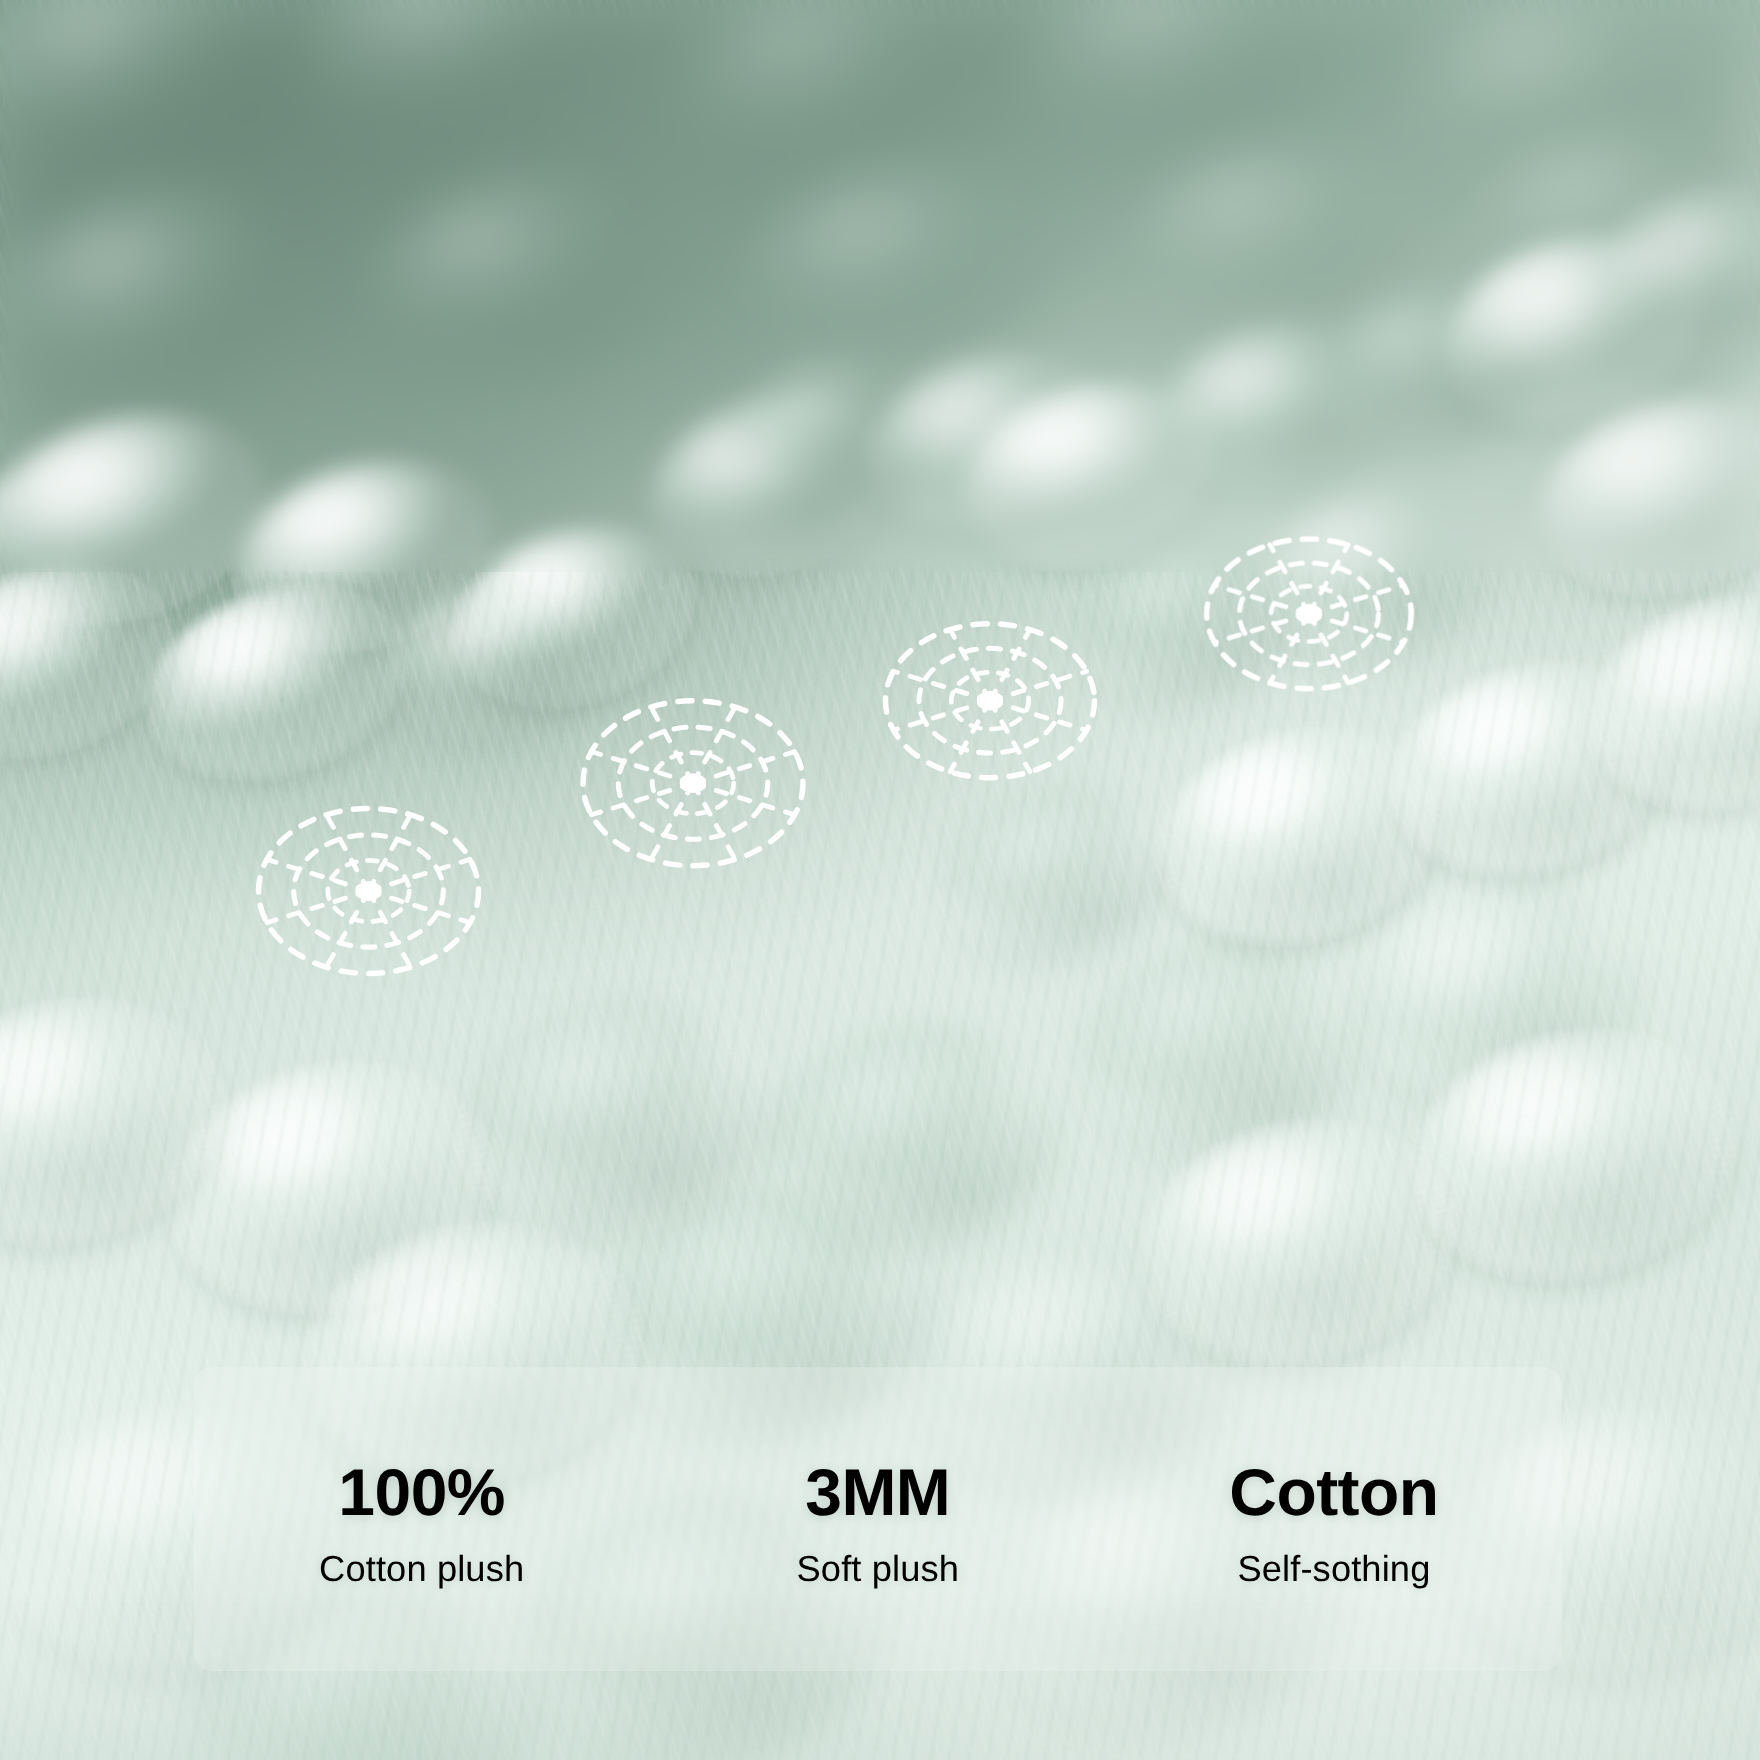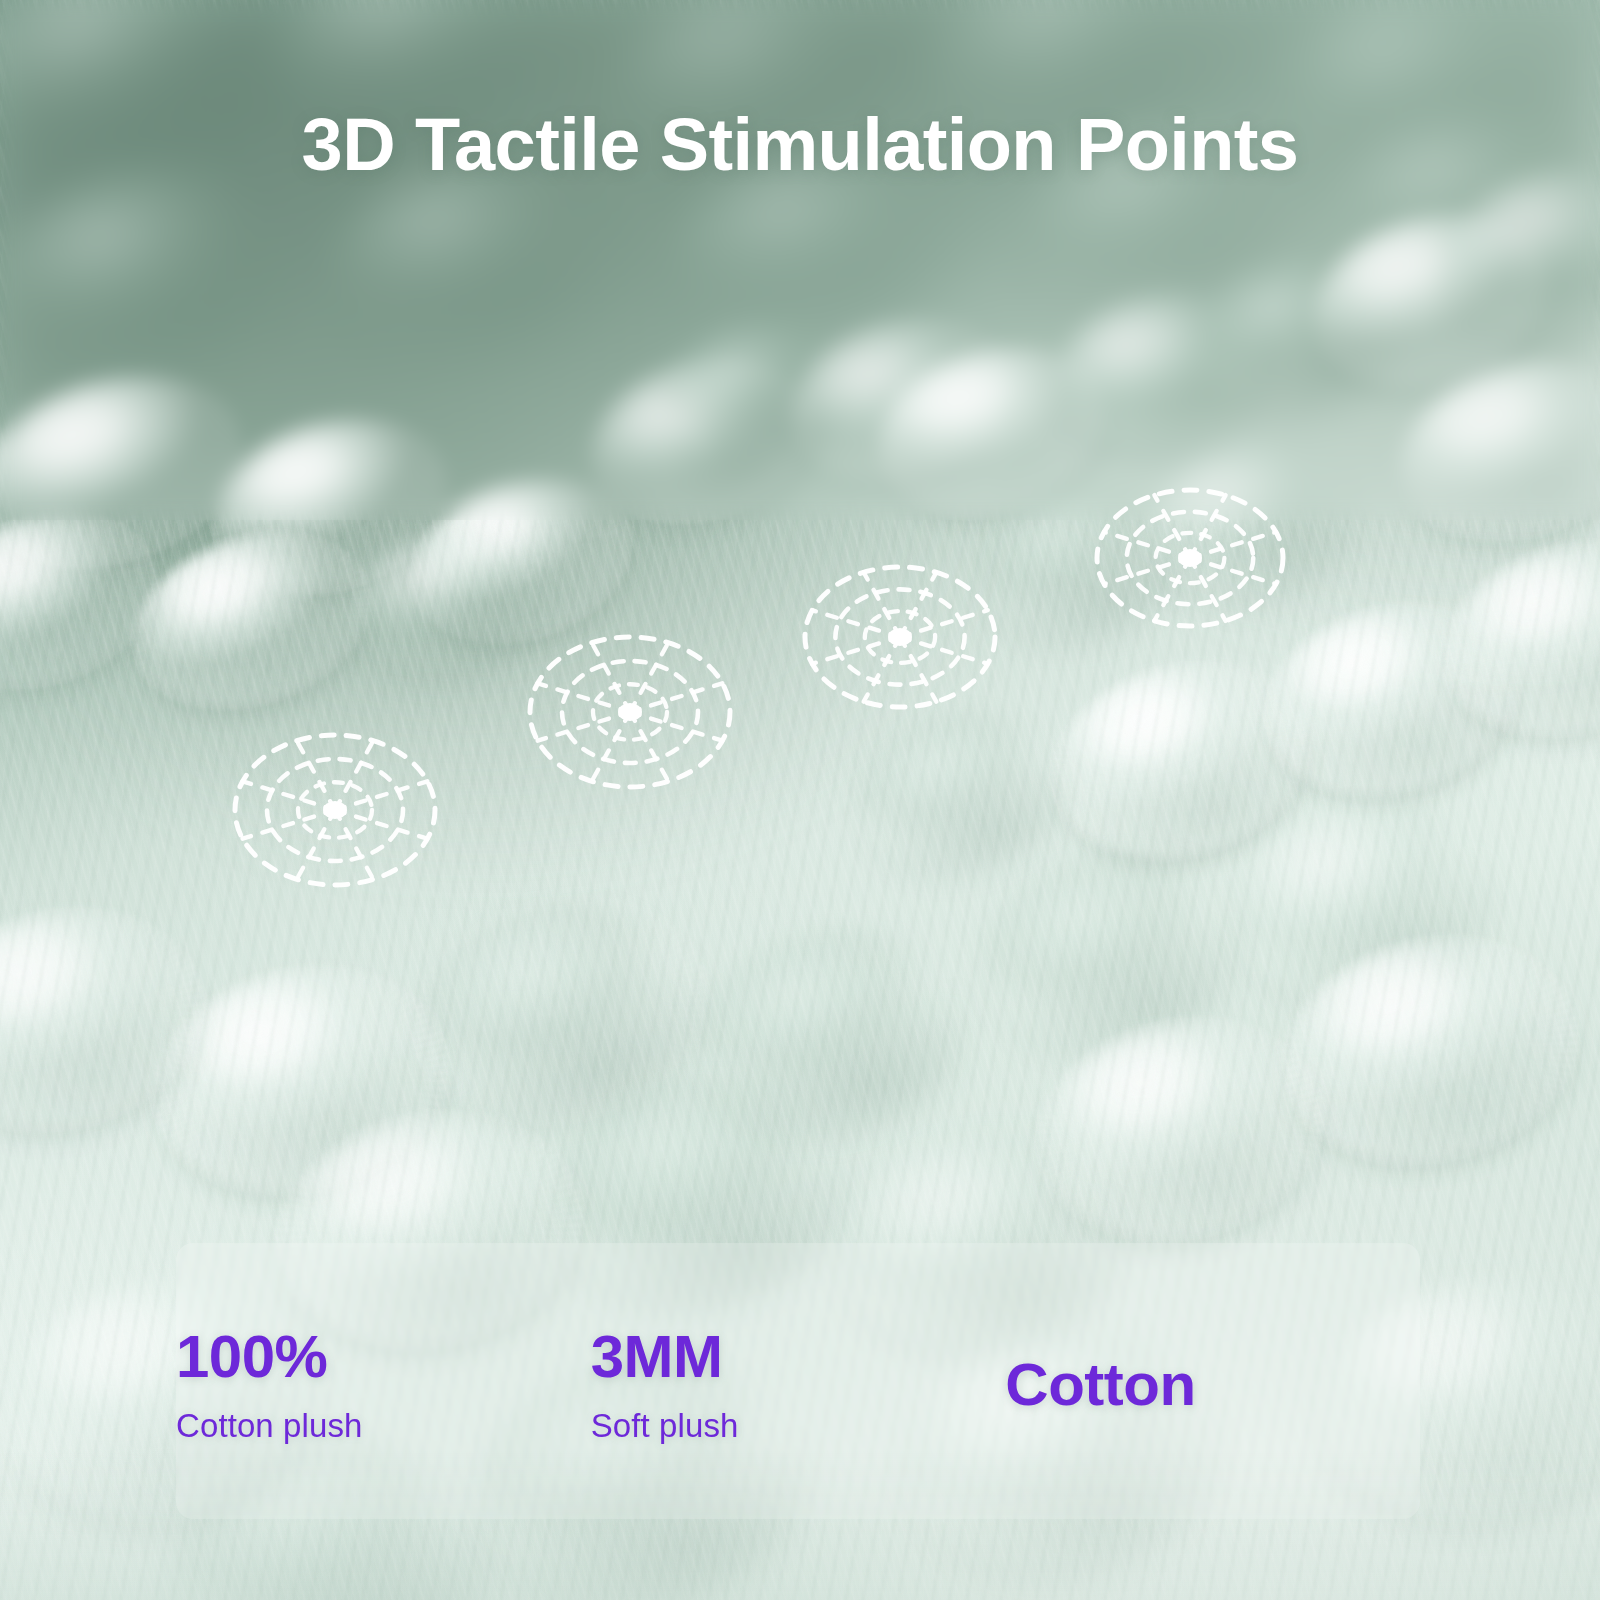--- a/index.html
+++ b/index.html
@@ -137,21 +137,22 @@
     height: 276px;
     border-radius: 17px;
     background: rgba(255,255,255,0.20);
     backdrop-filter: blur(2px);
     -webkit-backdrop-filter: blur(2px);
     display: flex;
     align-items: center;
   }
   .feature {
     flex: 1 1 0;
-    color: #6d28d9;
+    text-align: center;
+    color: #000000;
     padding-top: 8px;
   }
   .feature-value {
     font-size: 60px;
     font-weight: 700;
     line-height: 1.04;
     letter-spacing: -0.5px;
     text-shadow: 0 2px 10px rgba(86,115,101,0.22);
   }
   .feature-label {
@@ -312,30 +313,30 @@
           <line class="mk-spoke" x1="107" y1="82" x2="21.08" y2="108.02" stroke-width="4.4" stroke-dasharray="10 12" stroke-opacity="0.95"></line>
           <line class="mk-spoke" x1="107" y1="82" x2="21.08" y2="55.98" stroke-width="4.4" stroke-dasharray="10 12" stroke-opacity="0.95"></line>
           <line class="mk-spoke" x1="107" y1="82" x2="71.41" y2="19.18" stroke-width="4.4" stroke-dasharray="10 12" stroke-opacity="0.95"></line>
           <line class="mk-spoke" x1="107" y1="82" x2="142.59" y2="19.18" stroke-width="4.4" stroke-dasharray="10 12" stroke-opacity="0.95"></line>
           <line class="mk-spoke" x1="107" y1="82" x2="192.92" y2="55.98" stroke-width="4.4" stroke-dasharray="10 12" stroke-opacity="0.95"></line>
           <ellipse class="mk-core" cx="107" cy="82" rx="12" ry="9"></ellipse>
         </svg>
       </div>
     </div>
 
-  <div class="title">3D Tactile Stimulation Points</div>
 
   <div class="panel">
     <div class="feature">
       <div class="feature-value">100%</div>
       <div class="feature-label">Cotton plush</div>
     </div>
     <div class="feature">
       <div class="feature-value">3MM</div>
       <div class="feature-label">Soft plush</div>
     </div>
     <div class="feature">
       <div class="feature-value">Cotton</div>
+      <div class="feature-label">Self-sothing</div>
     </div>
   </div>
 
   <div class="bottom-shade"></div>
 </div>
 
 </body></html>

